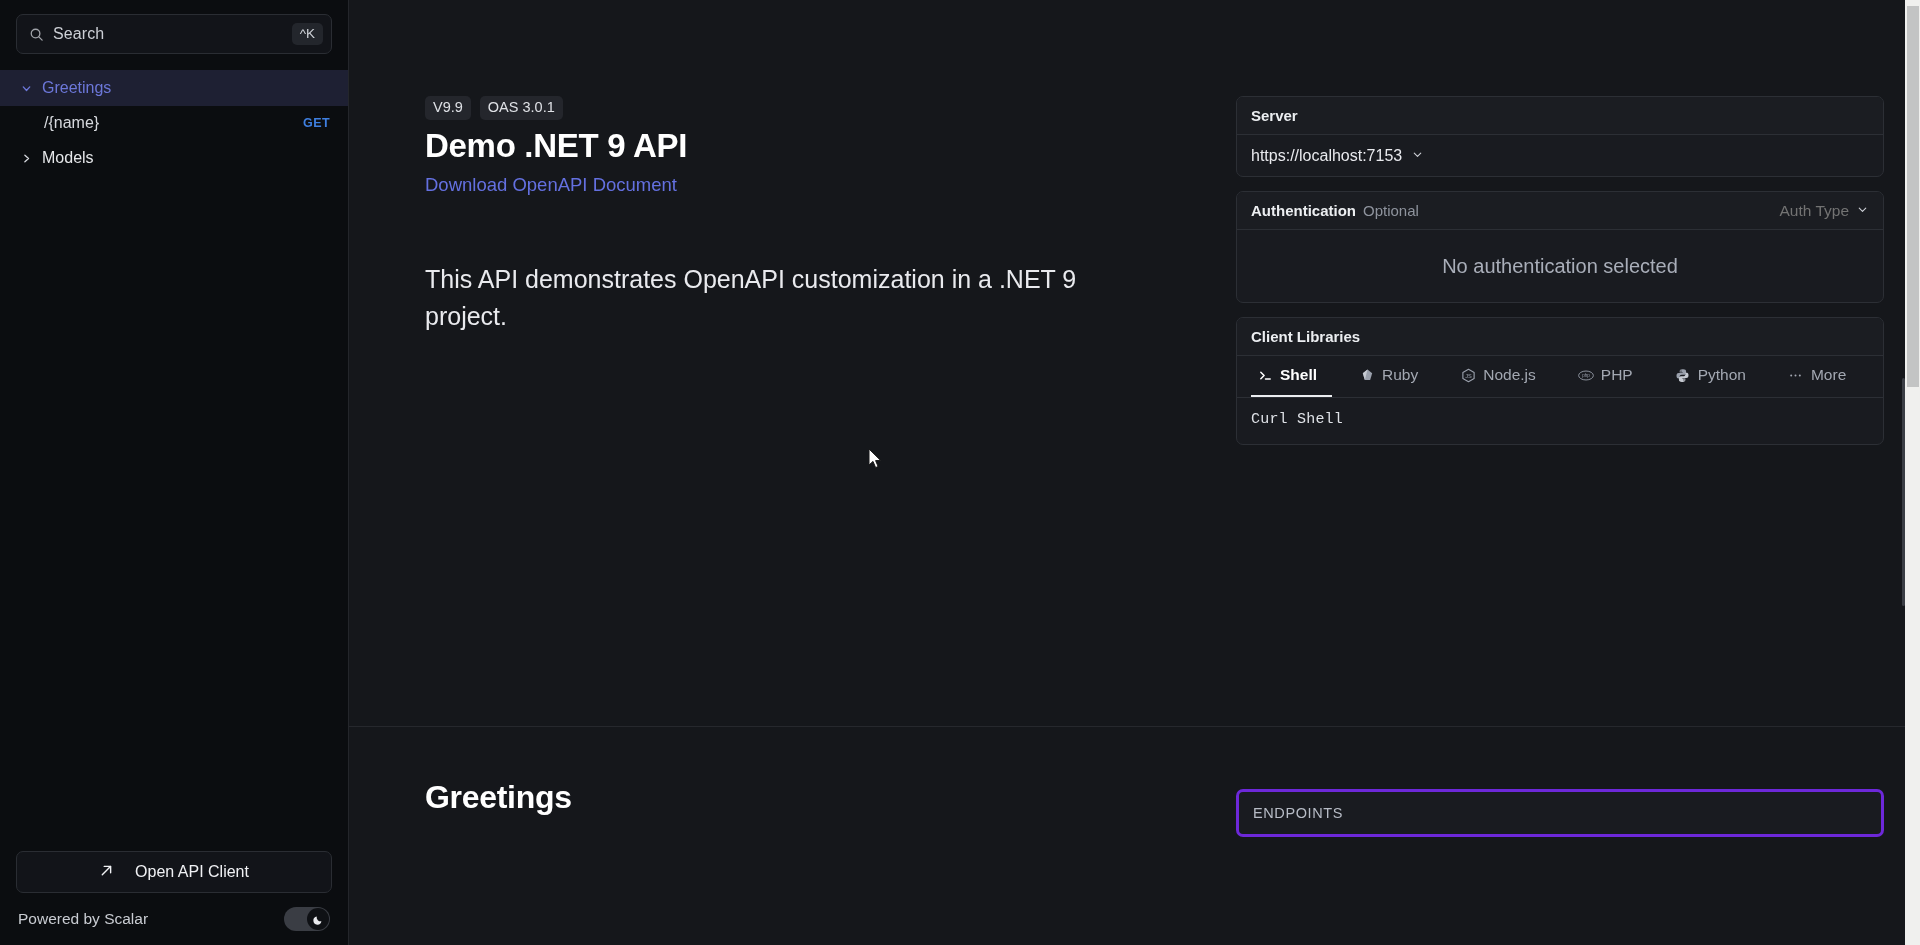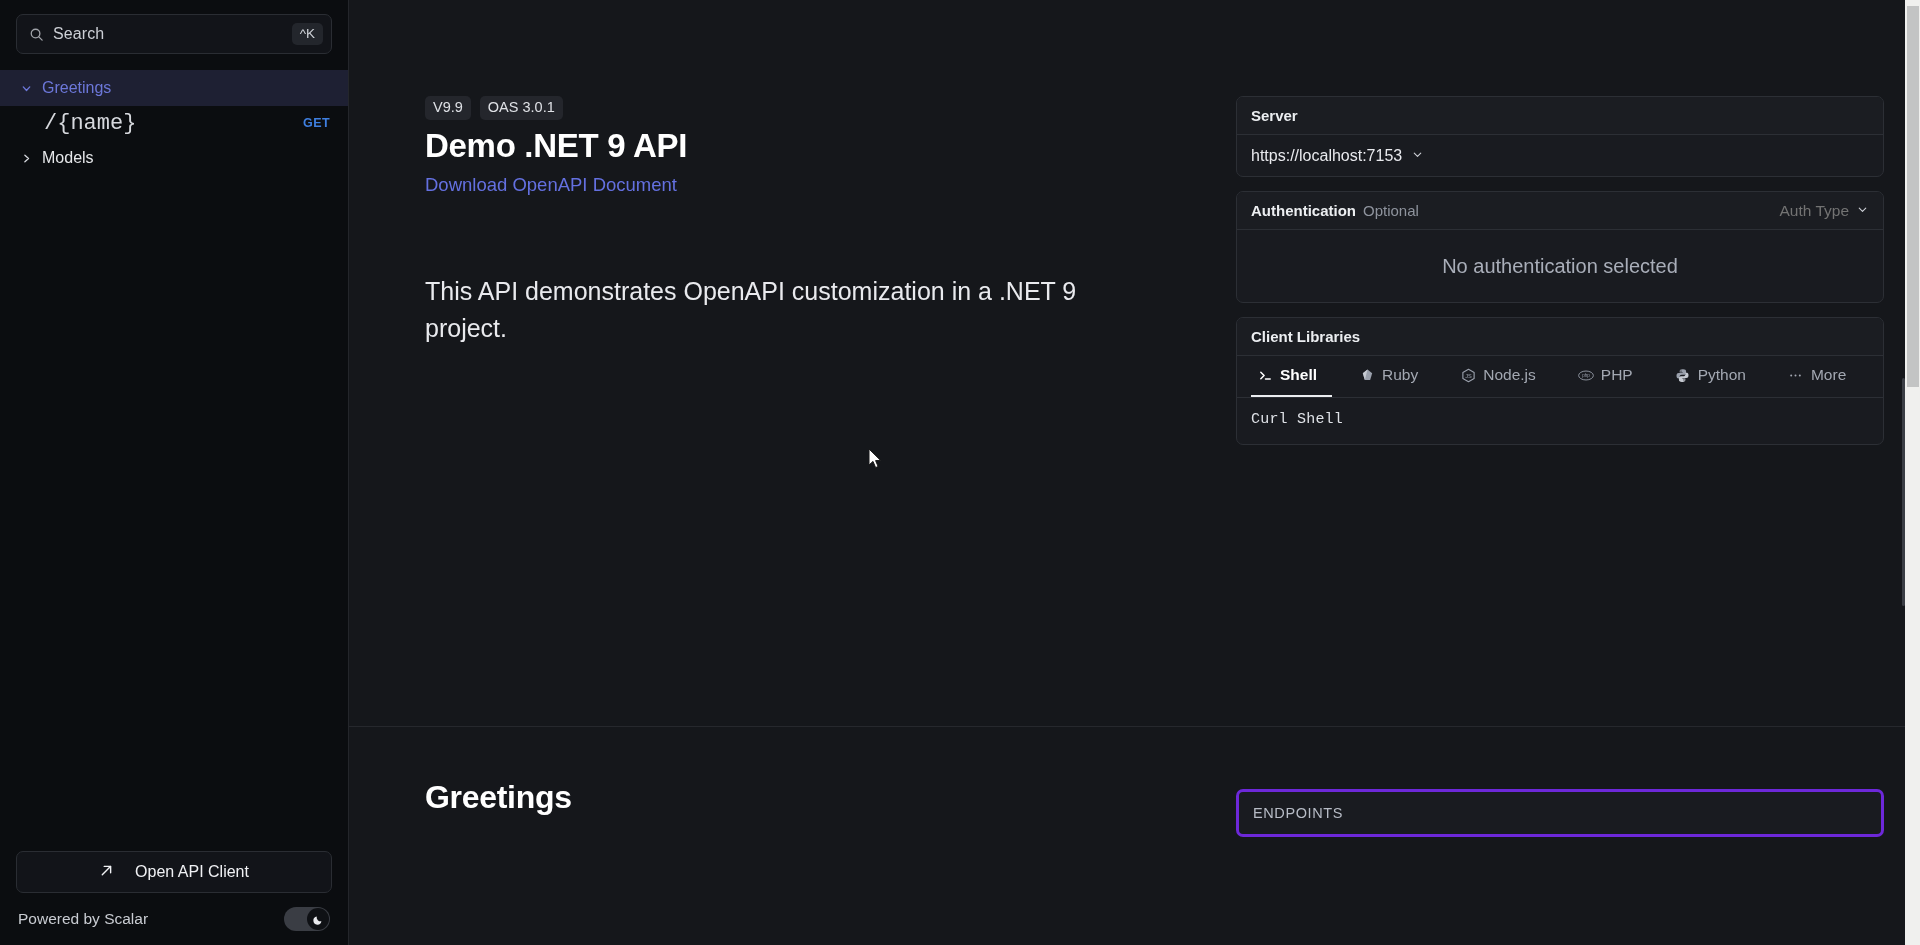--- a/index.html
+++ b/index.html
@@ -67,21 +67,21 @@
     font-weight: 400;
   }
   .nav-row.group-active .chev svg { stroke: #6c77d9; }
   .nav-row.plain { color: #e6e7ea; }
   .nav-row.child {
     padding-left: 44px;
     justify-content: space-between;
     color: #d7d9de;
     height: 34px;
   }
-  .nav-row.child .label { font-size: 22px; font-family: Liberation Mono, monospace; }
+  .nav-row.child .label { font-size: 16px; }
   .method-badge {
     font-size: 12.5px;
     font-weight: bold;
     letter-spacing: .4px;
     color: #3f7fe0;
   }
 
   .sidebar-footer { padding: 0 16px 14px 16px; }
   .open-client-btn {
     height: 42px;
@@ -151,21 +151,21 @@
     font-size: 33px;
     font-weight: bold;
     letter-spacing: -.3px;
     color: #ffffff;
     margin-bottom: 9px;
   }
   .dl-link {
     font-size: 18.5px;
     color: #6470e0;
     cursor: pointer;
-    margin-bottom: 60px;
+    margin-bottom: 48px;
     display: inline-block;
   }
   .api-desc {
     font-size: 25px;
     color: #e9eaee;
     line-height: 1.5;
     margin-top: 17px;
   }
 
   .panel {

